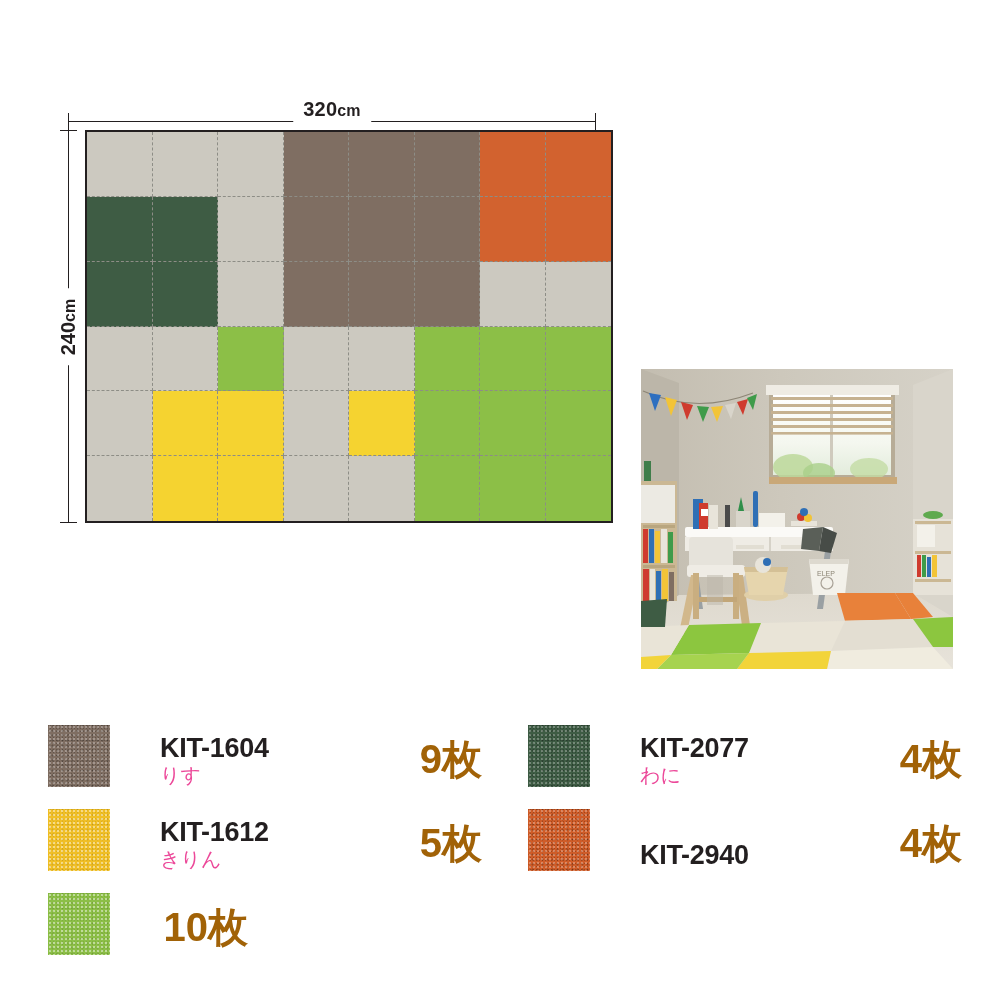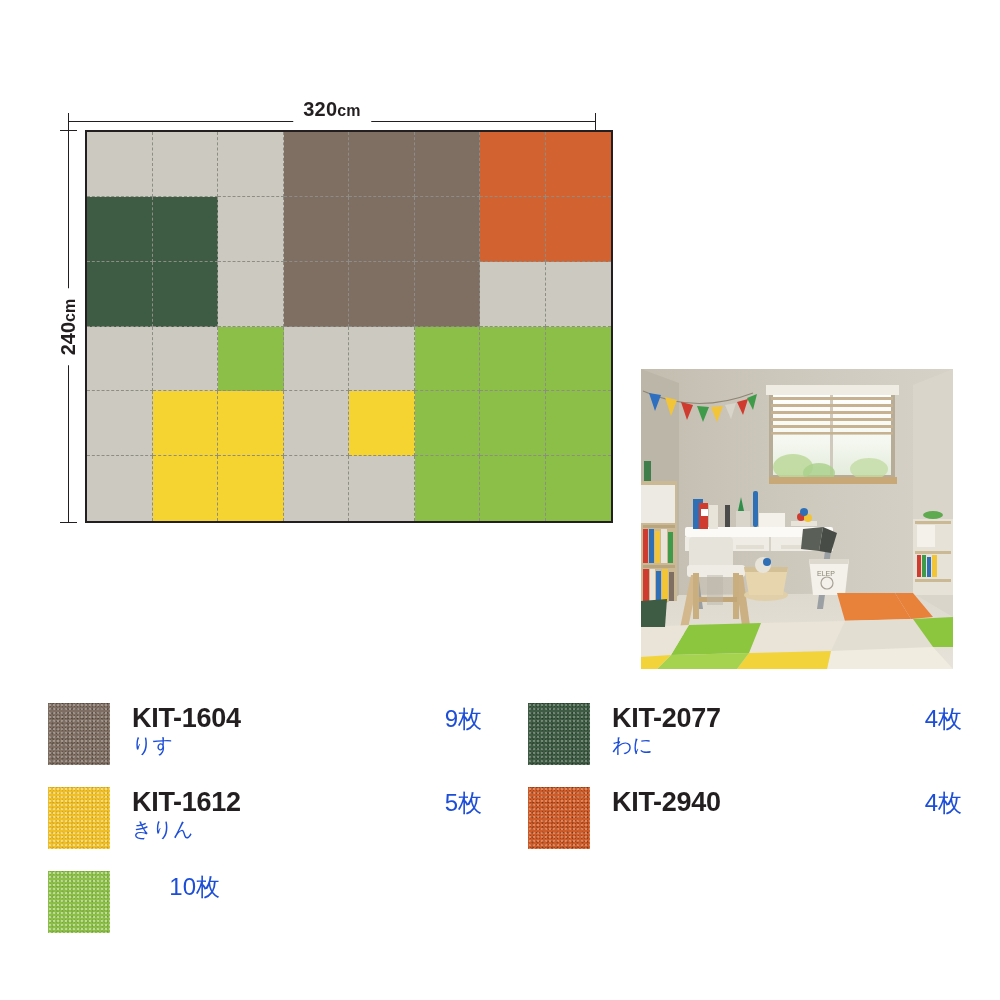--- a/index.html
+++ b/index.html
@@ -91,41 +91,41 @@
   
   .legend {
     position: absolute; left: 48px; top: 703px;
     width: 920px; height: 252px;
     display: grid;
     grid-template-columns: 1fr 1fr;
     grid-template-rows: repeat(3, 84px);
     column-gap: 40px;
   }
   .legend-item {
-    display: flex; align-items: flex-start; height: 84px;
+    display: flex; align-items: flex-end; height: 84px; gap: 28px;
   }
   .swatch {
     width: 62px; height: 62px; flex: 0 0 62px;
     position: relative; overflow: hidden;
   }
   .swatch .tex { position: absolute; inset: 0; }
   .legend-text {
     flex: 1 1 auto; padding-left: 22px; min-width: 0;
   }
   .legend-code {
     font-size: 27px; font-weight: 700; color: #231f20;
     line-height: 31px; letter-spacing: -0.3px; white-space: nowrap;
   }
   .legend-name {
-    font-size: 20px; font-weight: 400; color: #1d4ed8;
+    font-size: 20px; font-weight: 400; color: #ec4899;
     line-height: 23px; white-space: nowrap;
   }
   .legend-count {
     flex: 0 0 auto; padding-right: 6px;
-    font-size: 24px; font-weight: 400; color: #1d4ed8;
+    font-size: 40px; font-weight: 700; color: #a16207;
     white-space: nowrap; text-align: right; min-width: 116px;
   }
 </style>
 </head>
 <body>
 
 <div id="page">
 
   <div class="dim-top">
     <div class="dim-line"></div>

